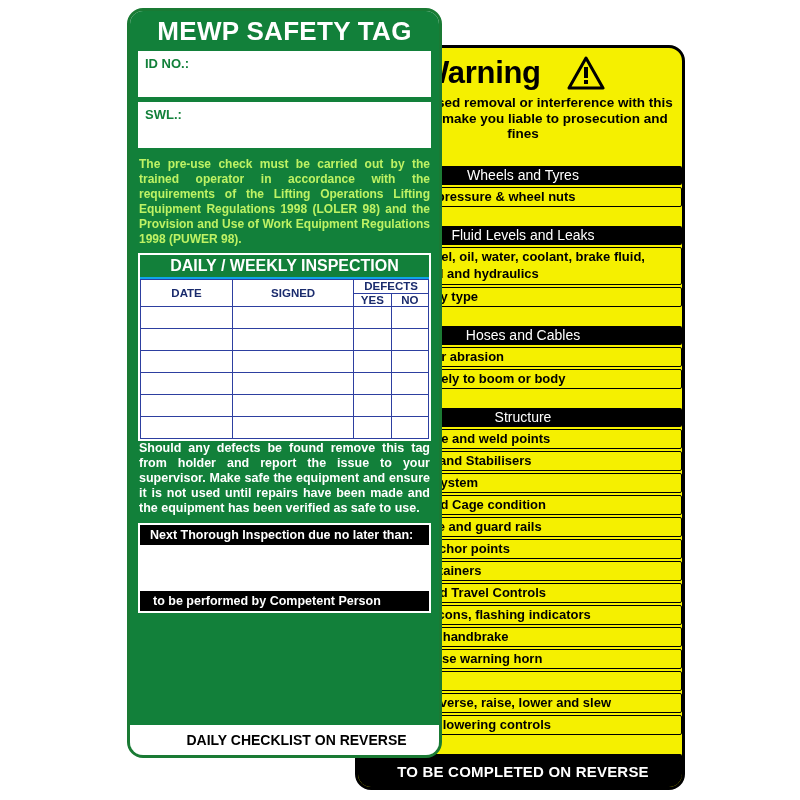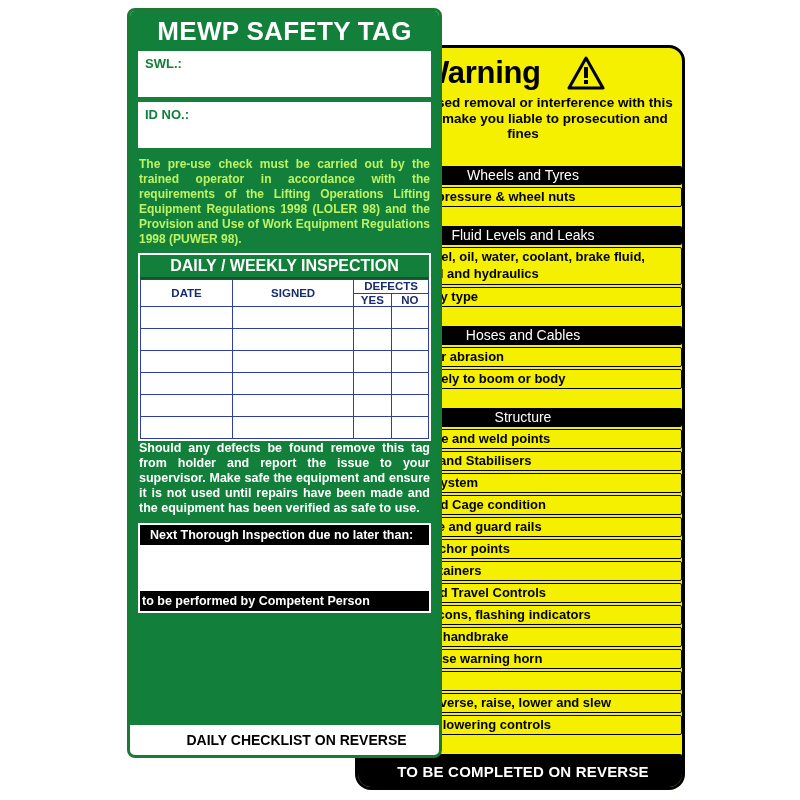--- a/index.html
+++ b/index.html
@@ -111,21 +111,21 @@
 
   
   .green-tag {
     position: absolute;
     left: 127px;
     top: 8px;
     width: 315px;
     height: 750px;
     background: #ffffff;
     border: 3px solid #1a7a34;
-    border-radius: 8px;
+    border-radius: 16px;
     box-sizing: border-box;
     overflow: hidden;
     text-decoration: underline;
   }
   .g-body {
     position: absolute;
     left: 0; top: 0;
     width: 309px;
     height: 744px;
     background: #12803a;
@@ -172,21 +172,21 @@
     border: 2px solid #ffffff;
   }
   .insp-head {
     background: #12803a;
     color: #ffffff;
     font-size: 16px;
     font-weight: bold;
     text-align: center;
     line-height: 22px;
     height: 22px;
-    border-bottom: 2px solid #14532d;
+    border-bottom: 2px solid #0ea5e9;
   }
   table.insp {
     width: 100%;
     border-collapse: collapse;
     table-layout: fixed;
   }
   table.insp th, table.insp td {
     border: 1px solid #2d3fa0;
     font-size: 11.5px;
     font-weight: bold;
@@ -223,21 +223,21 @@
     padding-left: 10px;
   }
   .next-blank { background: #ffffff; height: 46px; }
   .next-foot {
     background: #000000;
     color: #ffffff;
     font-size: 12.5px;
     font-weight: bold;
     line-height: 20px;
     height: 20px;
-    padding-left: 2px;
+    padding-left: 13px;
   }
   .g-footer {
     position: absolute;
     bottom: 0;
     left: 0;
     width: 309px;
     height: 30px;
     background: #ffffff;
     color: #000000;
     font-size: 14px;
@@ -303,24 +303,24 @@
     </div>
     <div class="y-footer">TO BE COMPLETED ON REVERSE</div>
   </div>
 
   <div class="green-tag">
     <div class="g-body">
 
       <div class="g-title">MEWP SAFETY TAG</div>
 
       <div class="field-box">
+        <span class="field-label">ID NO.:</span>
+      </div>
+      <div class="field-box">
         <span class="field-label">SWL.:</span>
-      </div>
-      <div class="field-box">
-        <span class="field-label">ID NO.:</span>
       </div>
 
       <div class="para">The pre-use check must be carried out by the trained operator in accordance with the requirements of the Lifting Operations Lifting Equipment Regulations 1998 (LOLER 98) and the Provision and Use of Work Equipment Regulations 1998 (PUWER 98).</div>
 
       <div class="insp-wrap">
         <div class="insp-head">DAILY / WEEKLY INSPECTION</div>
         <table class="insp">
           <colgroup>
             <col style="width:32%">
             <col style="width:42%">

